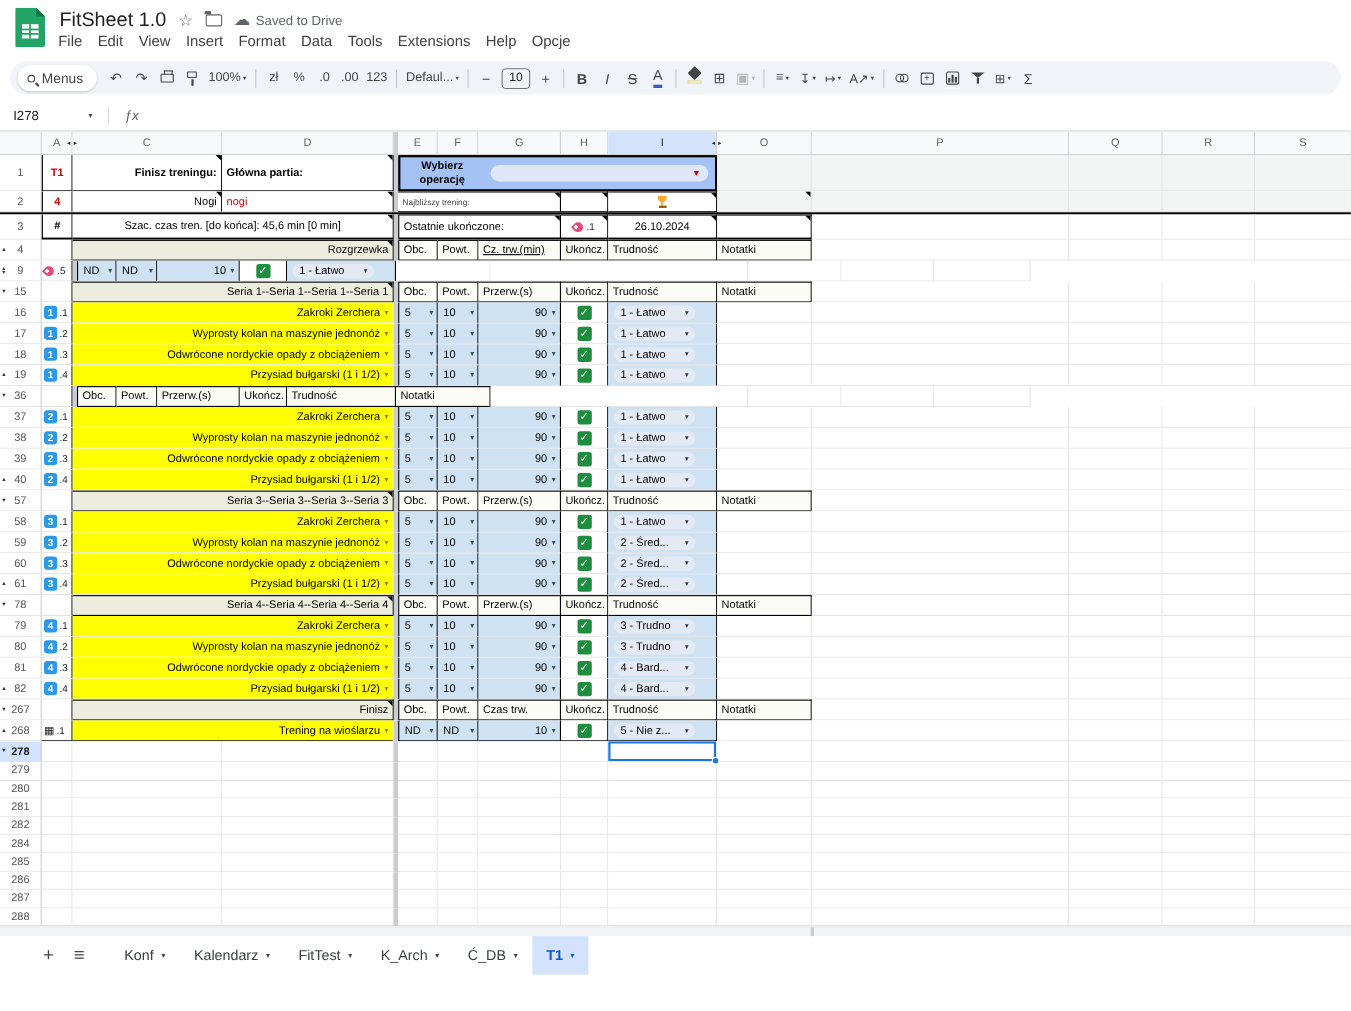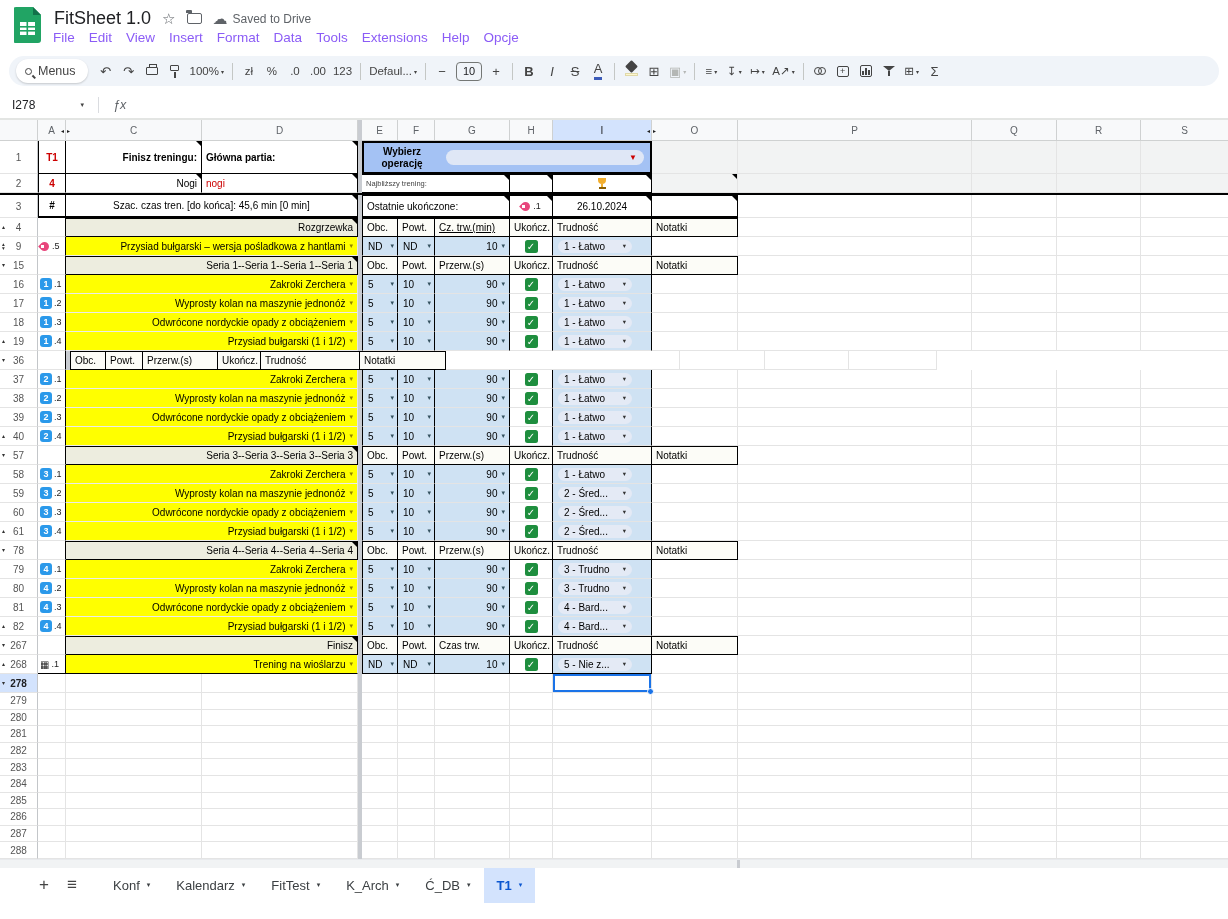--- a/index.html
+++ b/index.html
@@ -10,21 +10,21 @@
   .logo{position:absolute;left:14px;top:7px;width:27px;height:36px;cursor:pointer}
   .trow{position:absolute;left:54px;top:8px;display:flex;align-items:center;gap:11px}
   .title{font-size:18px;color:#202124}
   .star{font-size:15px;color:#5f6368}
   .fold{width:15px;height:11px;border:1.5px solid #5f6368;border-radius:2px;position:relative;display:inline-block}
   .fold::before{content:"";position:absolute;left:-1.5px;top:-4px;width:6px;height:2.5px;background:#5f6368;border-radius:1px 1px 0 0}
   .cloudwrap{display:flex;align-items:center;gap:5px}
   .cloud{font-size:15px;color:#5f6368;line-height:1}
   .saved{font-size:12px;color:#5f6368}
   .menus{position:absolute;left:46px;top:28px;display:flex}
-  .mi{font-size:13.5px;color:#8b5cf6;padding:2px 7px;border-radius:4px;cursor:pointer}
+  .mi{font-size:13.5px;color:#404040;padding:2px 7px;border-radius:4px;cursor:pointer}
   
   .tbwrap{padding:4px 9px 6px}
   .tb{height:30px;background:#f0f4f9;border-radius:18px;display:flex;align-items:center;padding:0 7px;gap:1px}
   .mpill{height:24px;background:#fff;border-radius:12px;box-shadow:0 1px 2px rgba(0,0,0,.18);display:flex;align-items:center;gap:6px;padding:0 12px 0 9px;font-size:12.5px;color:#444;margin-right:6px}
   .ic-search{width:7px;height:7px;border:1.5px solid #444;border-radius:50%;position:relative;display:inline-block}
   .ic-search::after{content:"";position:absolute;width:4px;height:1.5px;background:#444;transform:rotate(45deg);left:6px;top:7px}
   .tbi,.tbt{min-width:22px;height:24px;display:inline-flex;align-items:center;justify-content:center;border-radius:4px;color:#444;font-size:13px;padding:0 3px;cursor:pointer;gap:2px}
   .tbt{font-size:11.5px}
   .da{font-size:6px;color:#444}
   .sep{width:1px;height:17px;background:#c4c7c5;margin:0 4px;flex:none}
@@ -380,24 +380,20 @@
           <span class="mk both">
             <span>▴</span>
             <span>▾</span>
           </span>
           <span>9</span>
         </div>
         <div class="c bkr lt" style="width:28px;padding-left:2px">
           <span class="rkt"></span>
           <span class="bsub">.5</span>
         </div>
-        <div class="c yel rt" style="width:292px;">
-          <span>Przysiad bułgarski – wersja pośladkowa z hantlami</span>
-          <span class="dd oy">▾</span>
-        </div>
         <div class="c cdv" style="width:4px"></div>
         <div class="c blu bkl bkr spb" style="width:36px;">
           <span>ND</span>
           <span class="dd db">▾</span>
         </div>
         <div class="c blu bkr spb" style="width:37px;">
           <span>ND</span>
           <span class="dd db">▾</span>
         </div>
         <div class="c blu bkr rt" style="width:75px;">
@@ -1273,39 +1269,20 @@
         <div class="c " style="width:99px;"></div>
         <div class="c " style="width:86px;"></div>
         <div class="c " style="width:234px;"></div>
         <div class="c " style="width:85px;"></div>
         <div class="c " style="width:84px;"></div>
         <div class="c " style="width:88px;"></div>
       </div>
       <div class="grow" style="height:16.6px;">
         <div class="rhc">
           <span>282</span>
-        </div>
-        <div class="c " style="width:28px;"></div>
-        <div class="c " style="width:136px;"></div>
-        <div class="c " style="width:156px;"></div>
-        <div class="c cdv" style="width:4px"></div>
-        <div class="c " style="width:36px;"></div>
-        <div class="c " style="width:37px;"></div>
-        <div class="c " style="width:75px;"></div>
-        <div class="c " style="width:43px;"></div>
-        <div class="c " style="width:99px;"></div>
-        <div class="c " style="width:86px;"></div>
-        <div class="c " style="width:234px;"></div>
-        <div class="c " style="width:85px;"></div>
-        <div class="c " style="width:84px;"></div>
-        <div class="c " style="width:88px;"></div>
-      </div>
-      <div class="grow" style="height:16.6px;">
-        <div class="rhc">
-          <span>283</span>
         </div>
         <div class="c " style="width:28px;"></div>
         <div class="c " style="width:136px;"></div>
         <div class="c " style="width:156px;"></div>
         <div class="c cdv" style="width:4px"></div>
         <div class="c " style="width:36px;"></div>
         <div class="c " style="width:37px;"></div>
         <div class="c " style="width:75px;"></div>
         <div class="c " style="width:43px;"></div>
         <div class="c " style="width:99px;"></div>

